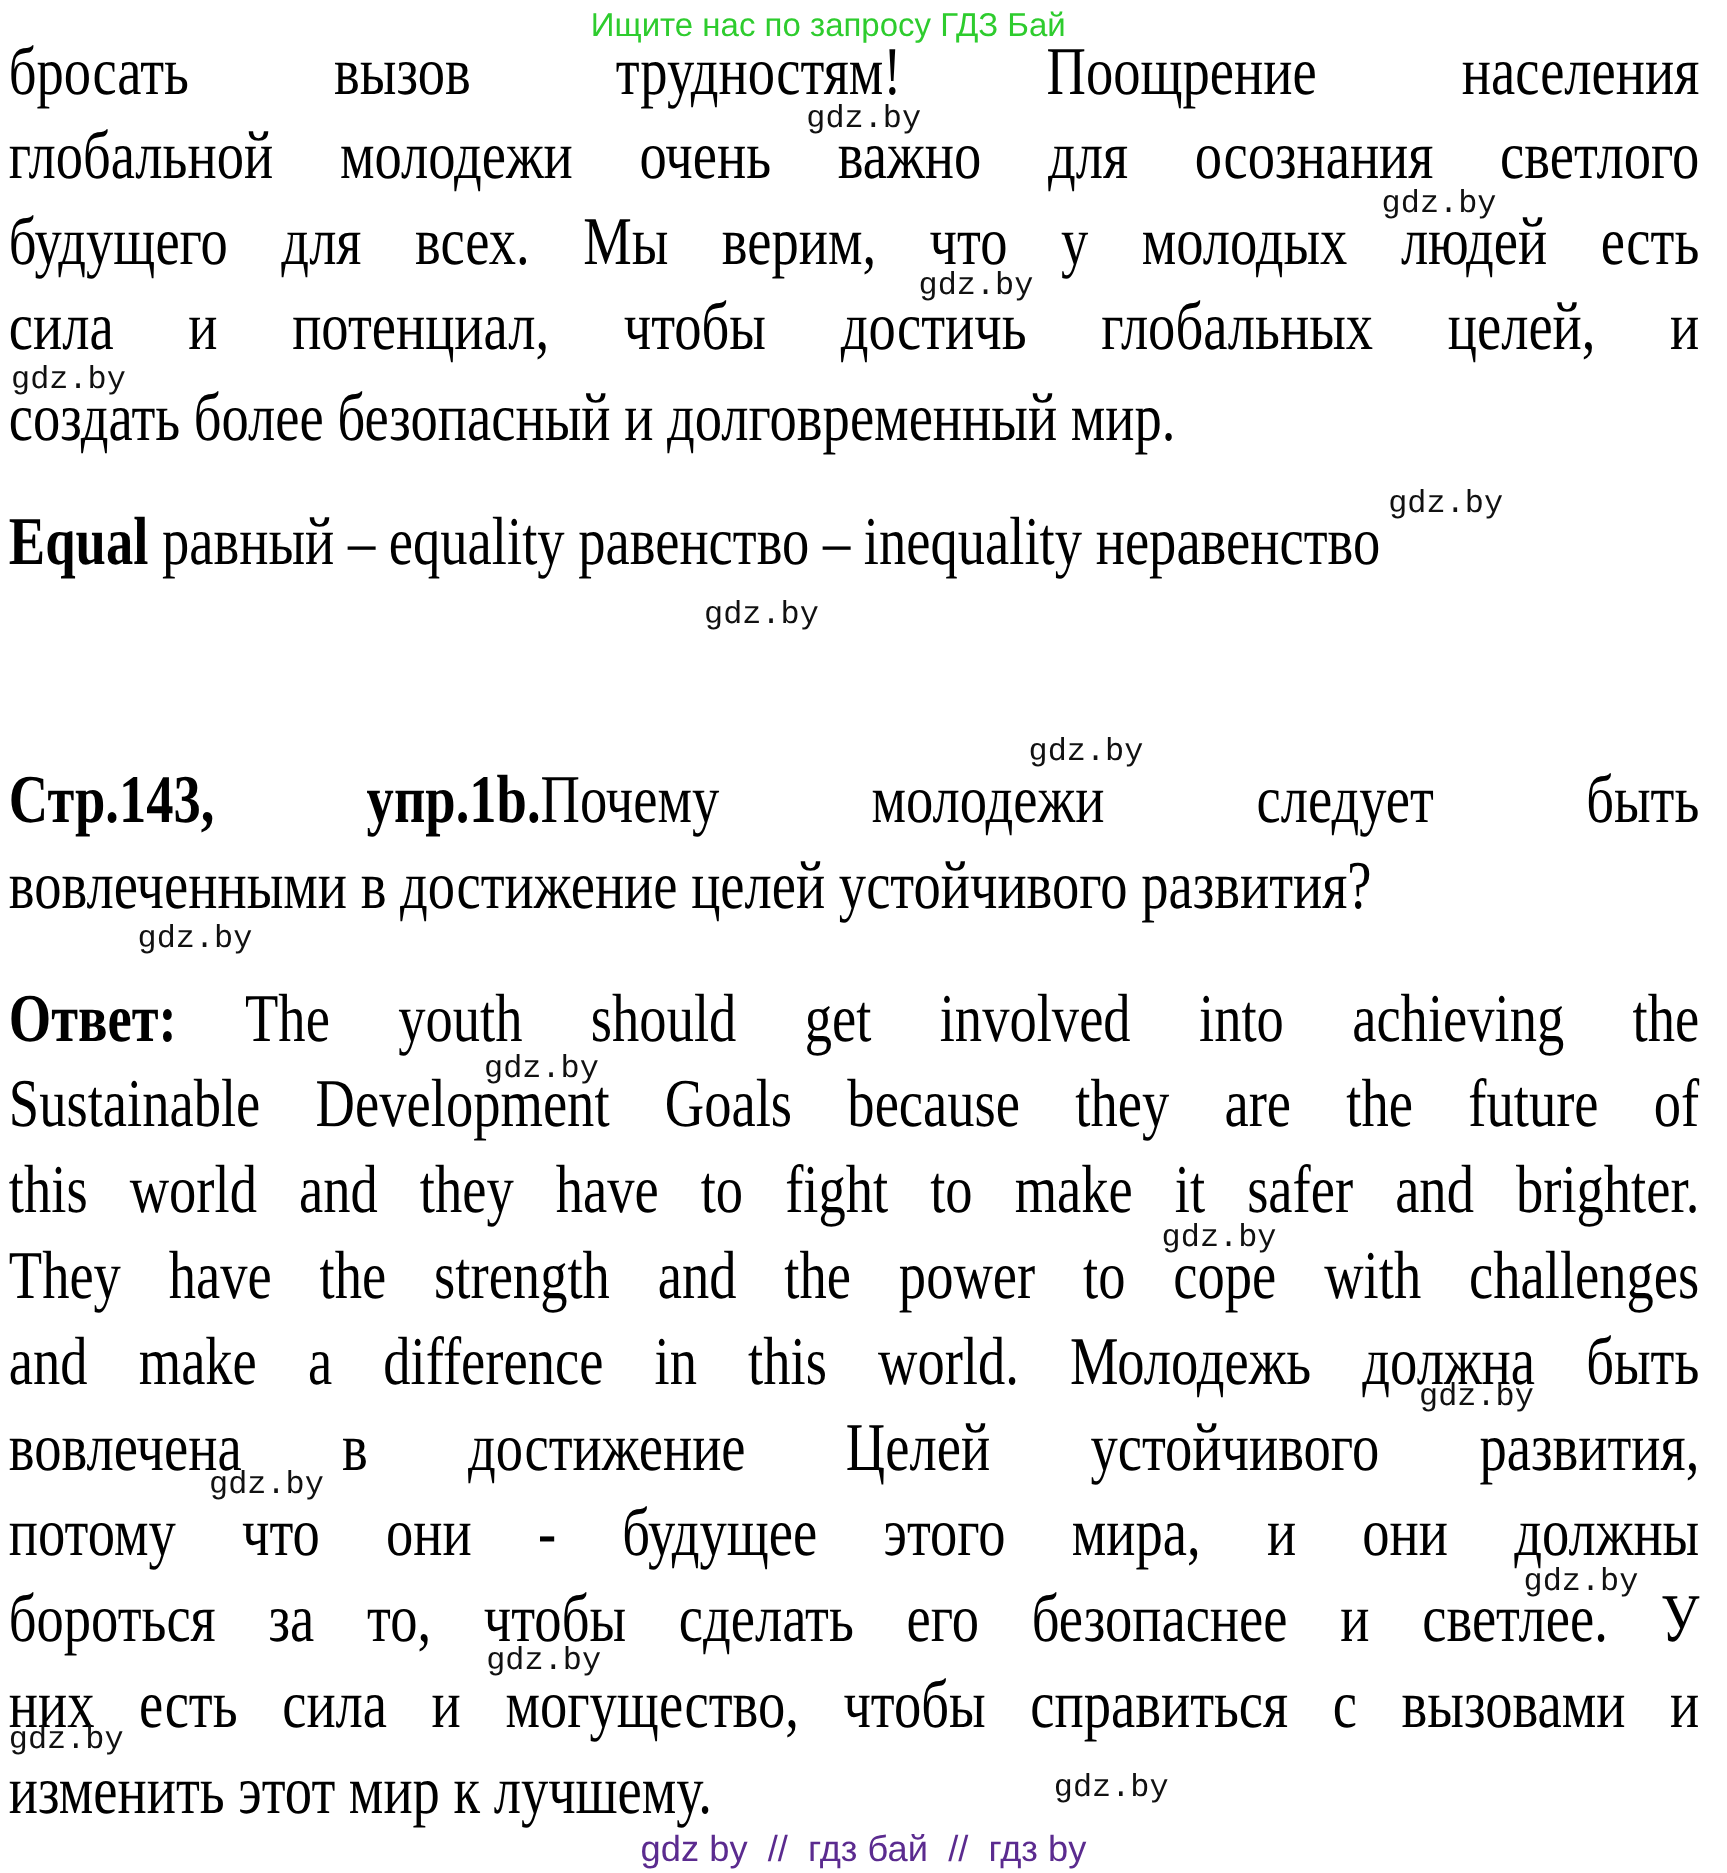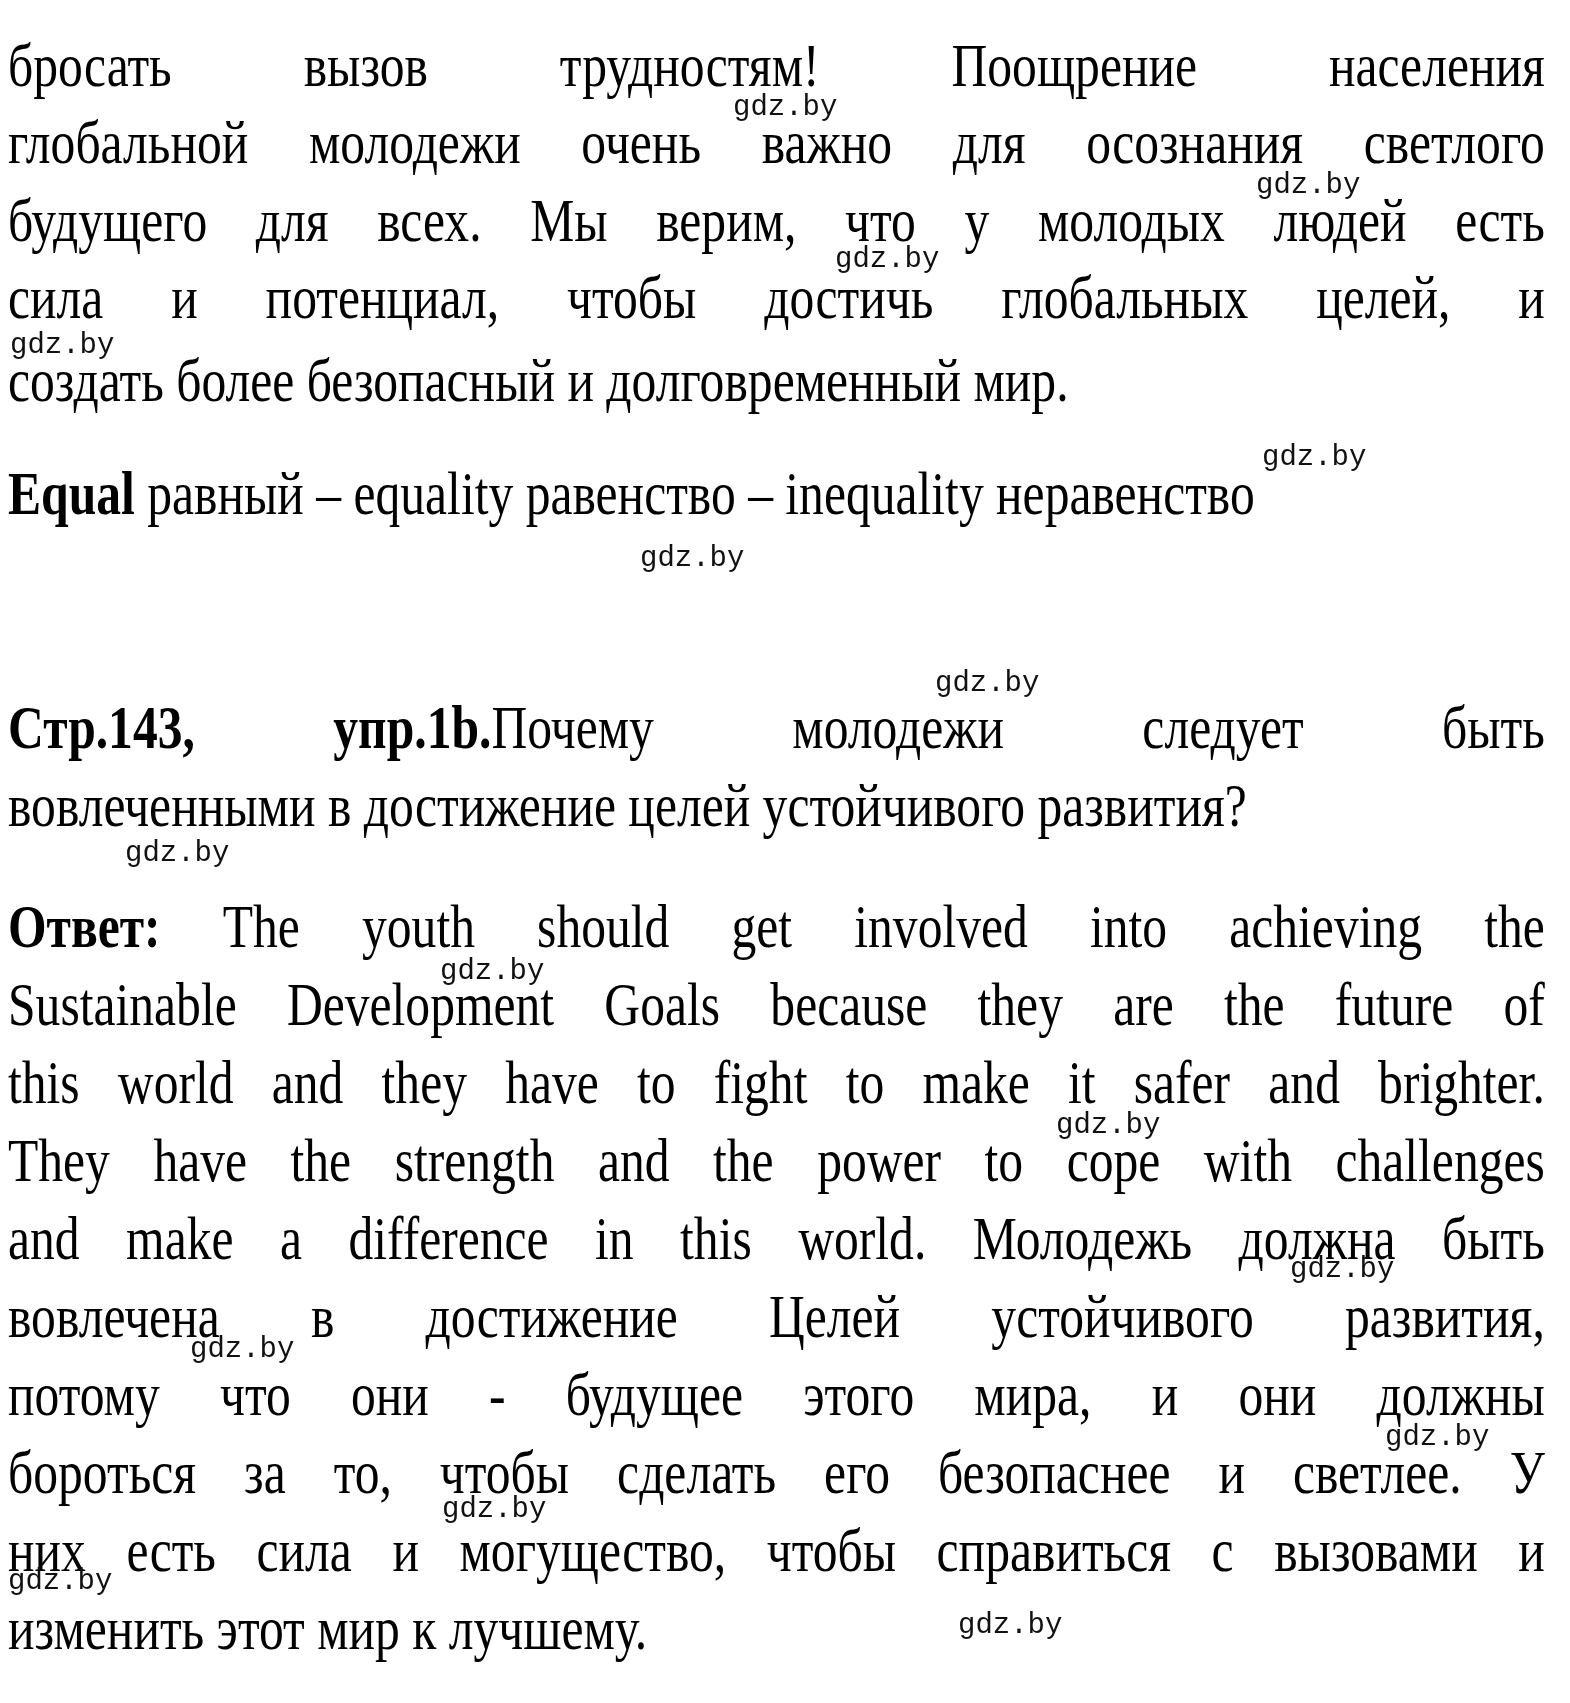--- a/index.html
+++ b/index.html
@@ -60,20 +60,21 @@
     font-family: "Liberation Sans", sans-serif;
     font-size: 33px;
     white-space: pre;
     color: var(--footer-color, #5b2b8f);
   }
 </style>
 </head>
 <body>
 
 <div class="page">
+  <div class="promo">Ищите нас по запросу ГДЗ Бай</div>
 
   <div id="doc-lines">
       <div class="line justify" style="top: 28px;"><span>бросать вызов трудностям! Поощрение населения</span></div>
       <div class="line justify" style="top: 105px;"><span>глобальной молодежи очень важно для осознания светлого</span></div>
       <div class="line justify" style="top: 183px;"><span>будущего для всех. Мы верим, что у молодых людей есть</span></div>
       <div class="line justify" style="top: 260px;"><span>сила и потенциал, чтобы достичь глобальных целей, и</span></div>
       <div class="line left" style="top: 343px;"><span>создать более безопасный и долговременный мир.</span></div>
       <div class="line left" style="top: 456px;"><span class="b">Equal</span><span> равный – equality равенство – inequality неравенство</span></div>
       <div class="line justify" style="top: 690px;"><span class="b">Стр.143, упр.1b.</span><span>Почему молодежи следует быть</span></div>
       <div class="line left" style="top: 768px;"><span>вовлеченными в достижение целей устойчивого развития?</span></div>
@@ -101,13 +102,14 @@
       <span class="wm" style="left: 440px; top: 956px; color: rgb(17, 17, 17);">gdz.by</span>
       <span class="wm" style="left: 1056px; top: 1110px; color: rgb(17, 17, 17);">gdz.by</span>
       <span class="wm" style="left: 1290px; top: 1254px; color: rgb(17, 17, 17);">gdz.by</span>
       <span class="wm" style="left: 190px; top: 1334px; color: rgb(17, 17, 17);">gdz.by</span>
       <span class="wm" style="left: 1385px; top: 1422px; color: rgb(17, 17, 17);">gdz.by</span>
       <span class="wm" style="left: 442px; top: 1494px; color: rgb(17, 17, 17);">gdz.by</span>
       <span class="wm" style="left: 8px; top: 1566px; color: rgb(17, 17, 17);">gdz.by</span>
       <span class="wm" style="left: 958px; top: 1610px; color: rgb(17, 17, 17);">gdz.by</span>
     </div>
 
+  <div class="footer">gdz by  //  гдз бай  //  гдз by</div>
 </div>
 
 </body></html>

